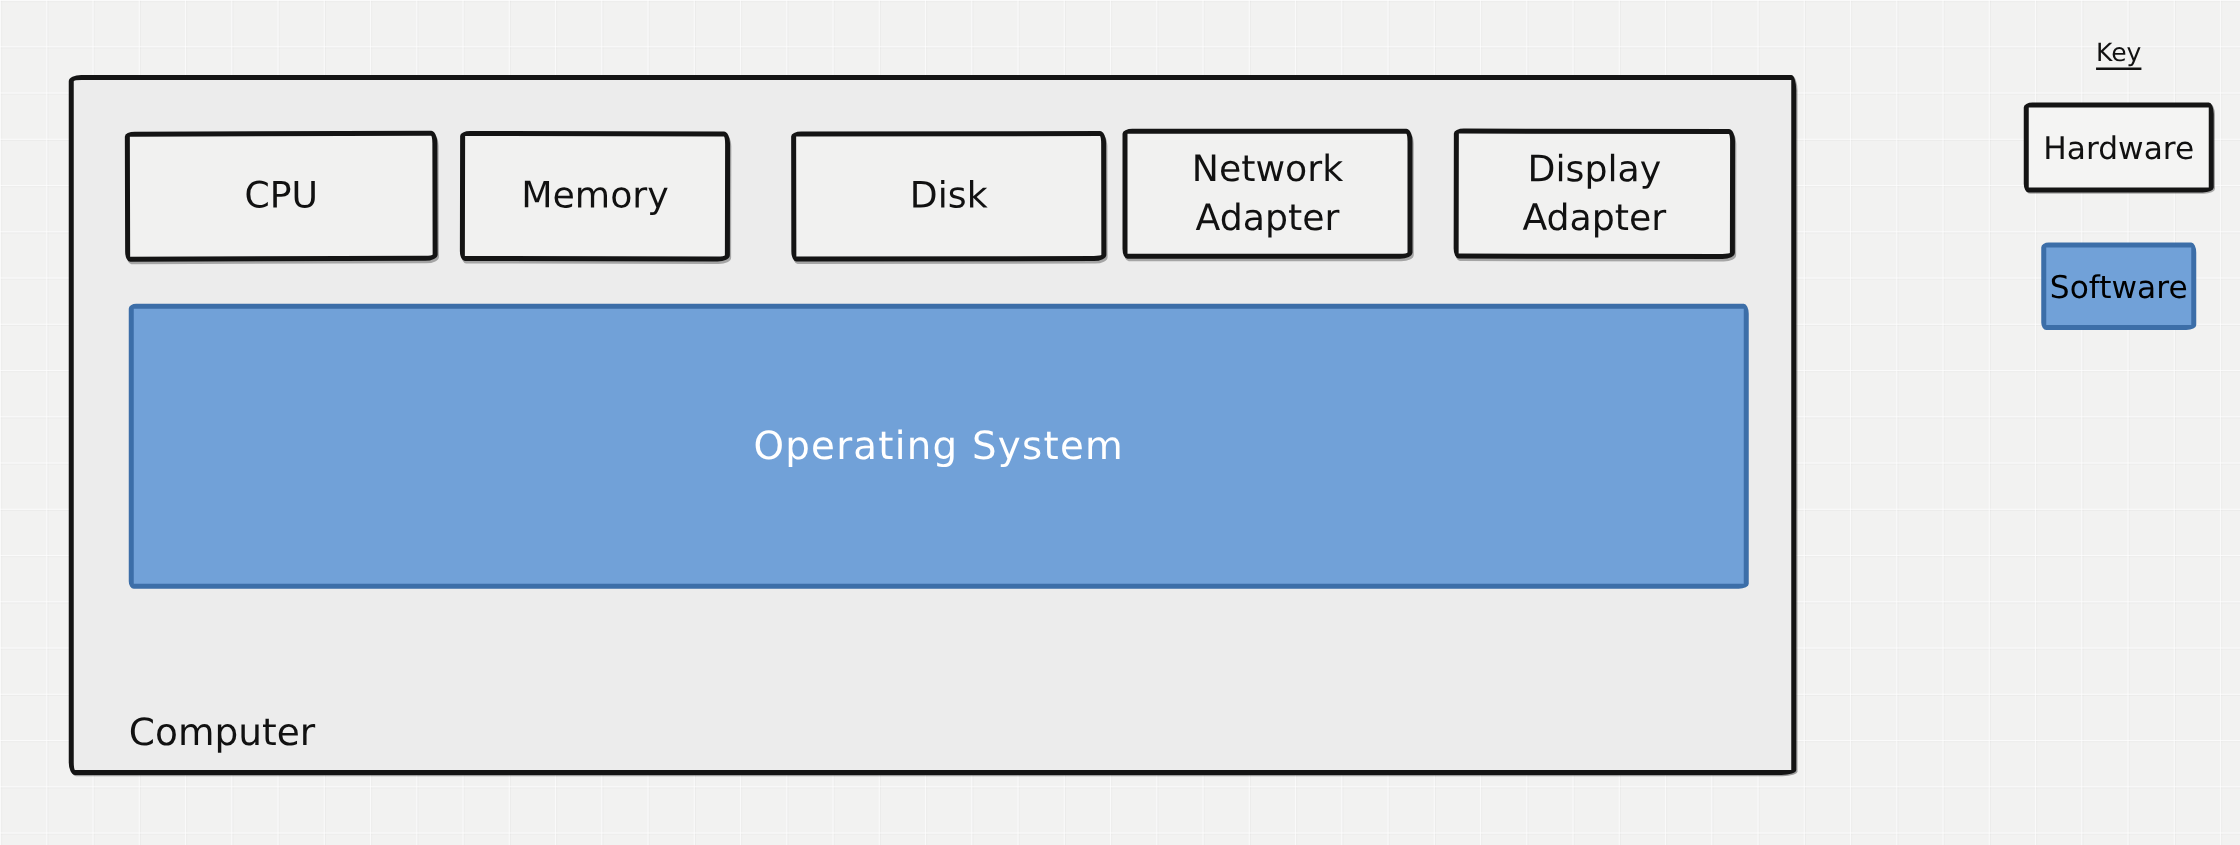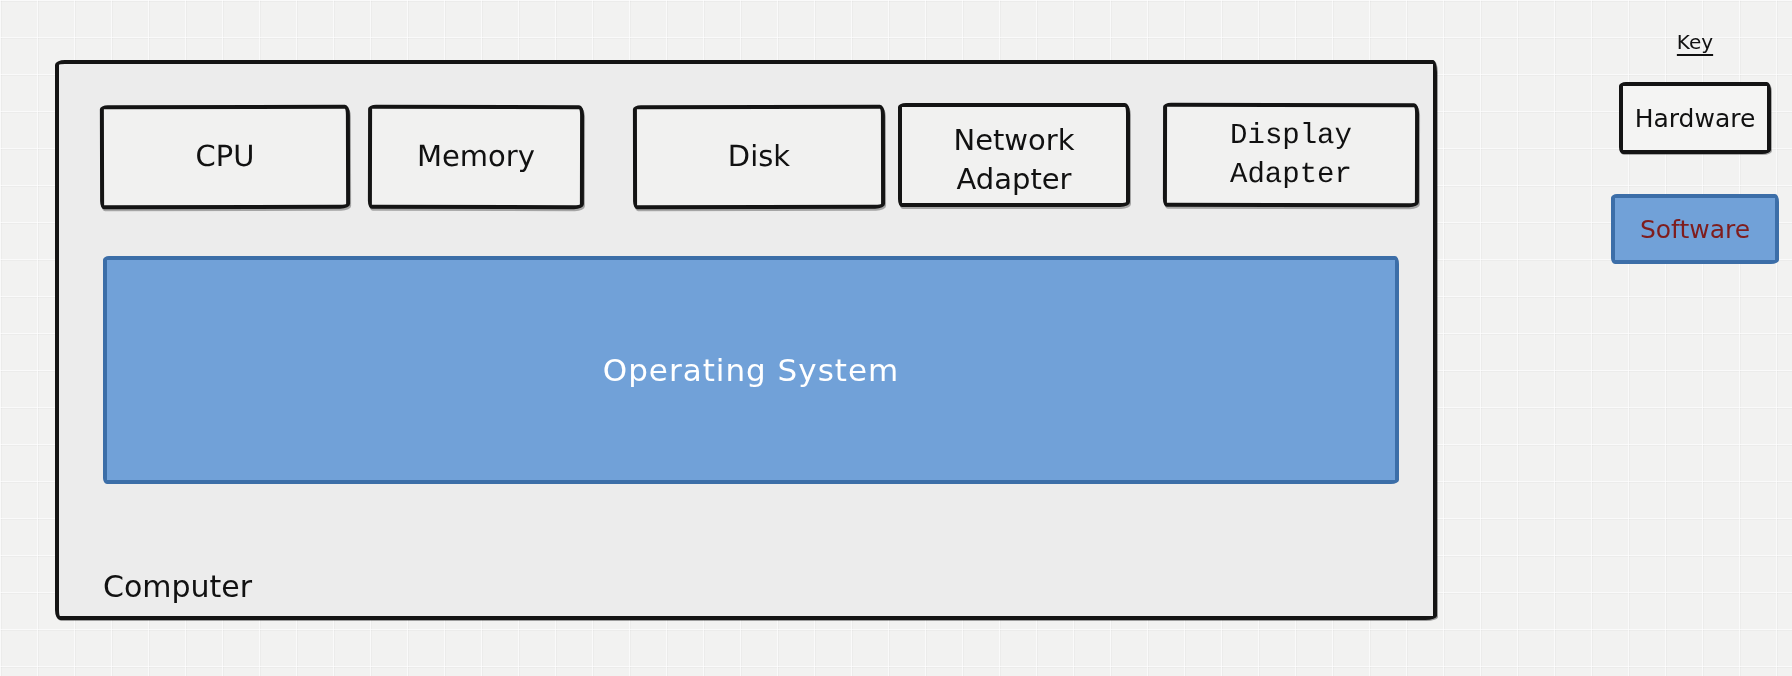--- a/index.html
+++ b/index.html
@@ -54,27 +54,27 @@
     font-size: 29px;
     line-height: 1.35;
     color: #111;
     padding: 4px 14px;
     box-shadow: 1px 2px 0 rgba(0,0,0,0.3);
   }
 
   .hw-cpu     { left: 100px; top: 105px; width: 250px; transform: rotate(-0.15deg); }
   .hw-memory  { left: 368px; top: 105px; width: 216px; transform: rotate(0.12deg); }
   .hw-disk    { left: 633px; top: 105px; width: 252px; transform: rotate(-0.1deg); }
-  .hw-network { left: 898px; top: 103px; width: 232px; align-items: flex-end; }
-  .hw-display { left: 1163px; top: 103px; width: 256px; transform: rotate(0.1deg); font-family: Liberation Mono, monospace; }
+  .hw-network { left: 898px; top: 103px; width: 232px; }
+  .hw-display { left: 1163px; top: 103px; width: 225px; transform: rotate(0.1deg); }
 
   .os-box {
     position: absolute;
     left: 103px;
-    top: 256px;
+    top: 243px;
     width: 1296px;
     height: 228px;
     background: #71a1d8;
     border: 4px solid #3c6ea8;
     border-radius: 6px 4px 8px 4px / 4px 8px 4px 6px;
     display: flex;
     align-items: center;
     justify-content: center;
     color: #ffffff;
     font-size: 31px;
@@ -120,26 +120,26 @@
     height: 72px;
     background: #f4f4f3;
     border: 4px solid #141414;
     border-radius: 7px 4px 9px 4px / 4px 9px 4px 7px;
     color: #111;
     margin-bottom: 40px;
     box-shadow: 1px 1px 0 rgba(0,0,0,0.3);
   }
 
   .key-software {
-    width: 168px;
+    width: 124px;
     height: 70px;
     background: #71a1d8;
     border: 4px solid #3c6ea8;
     border-radius: 6px 4px 8px 4px / 4px 8px 4px 6px;
-    color: #7f1d1d;
+    color: #000000;
   }
 </style>
 </head>
 <body>
 
 <div class="stage">
 
   <div class="computer-box sketch">
   </div>
 

